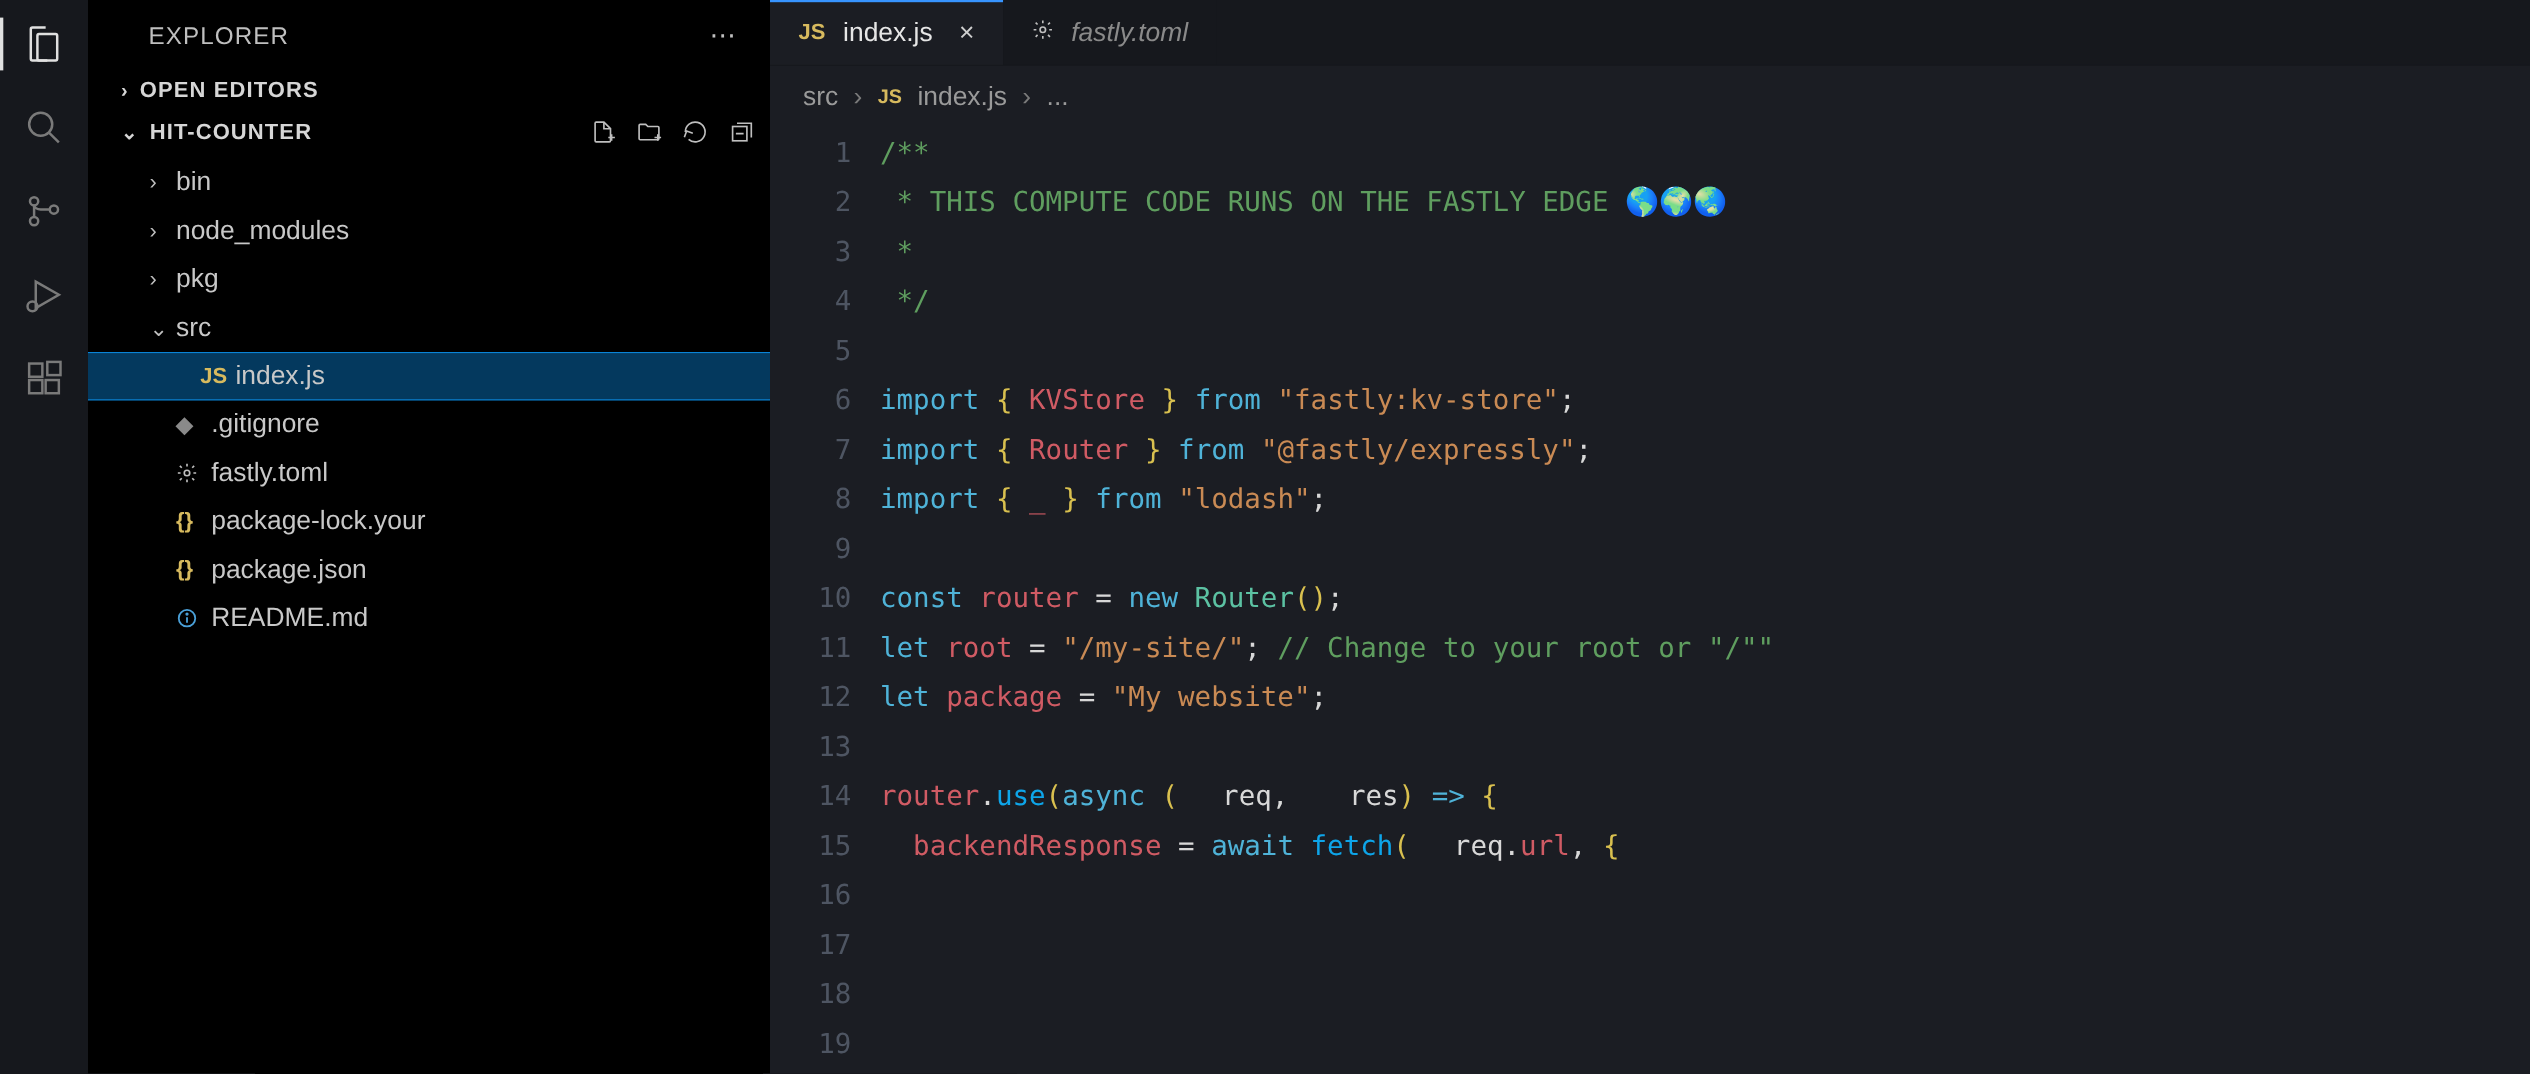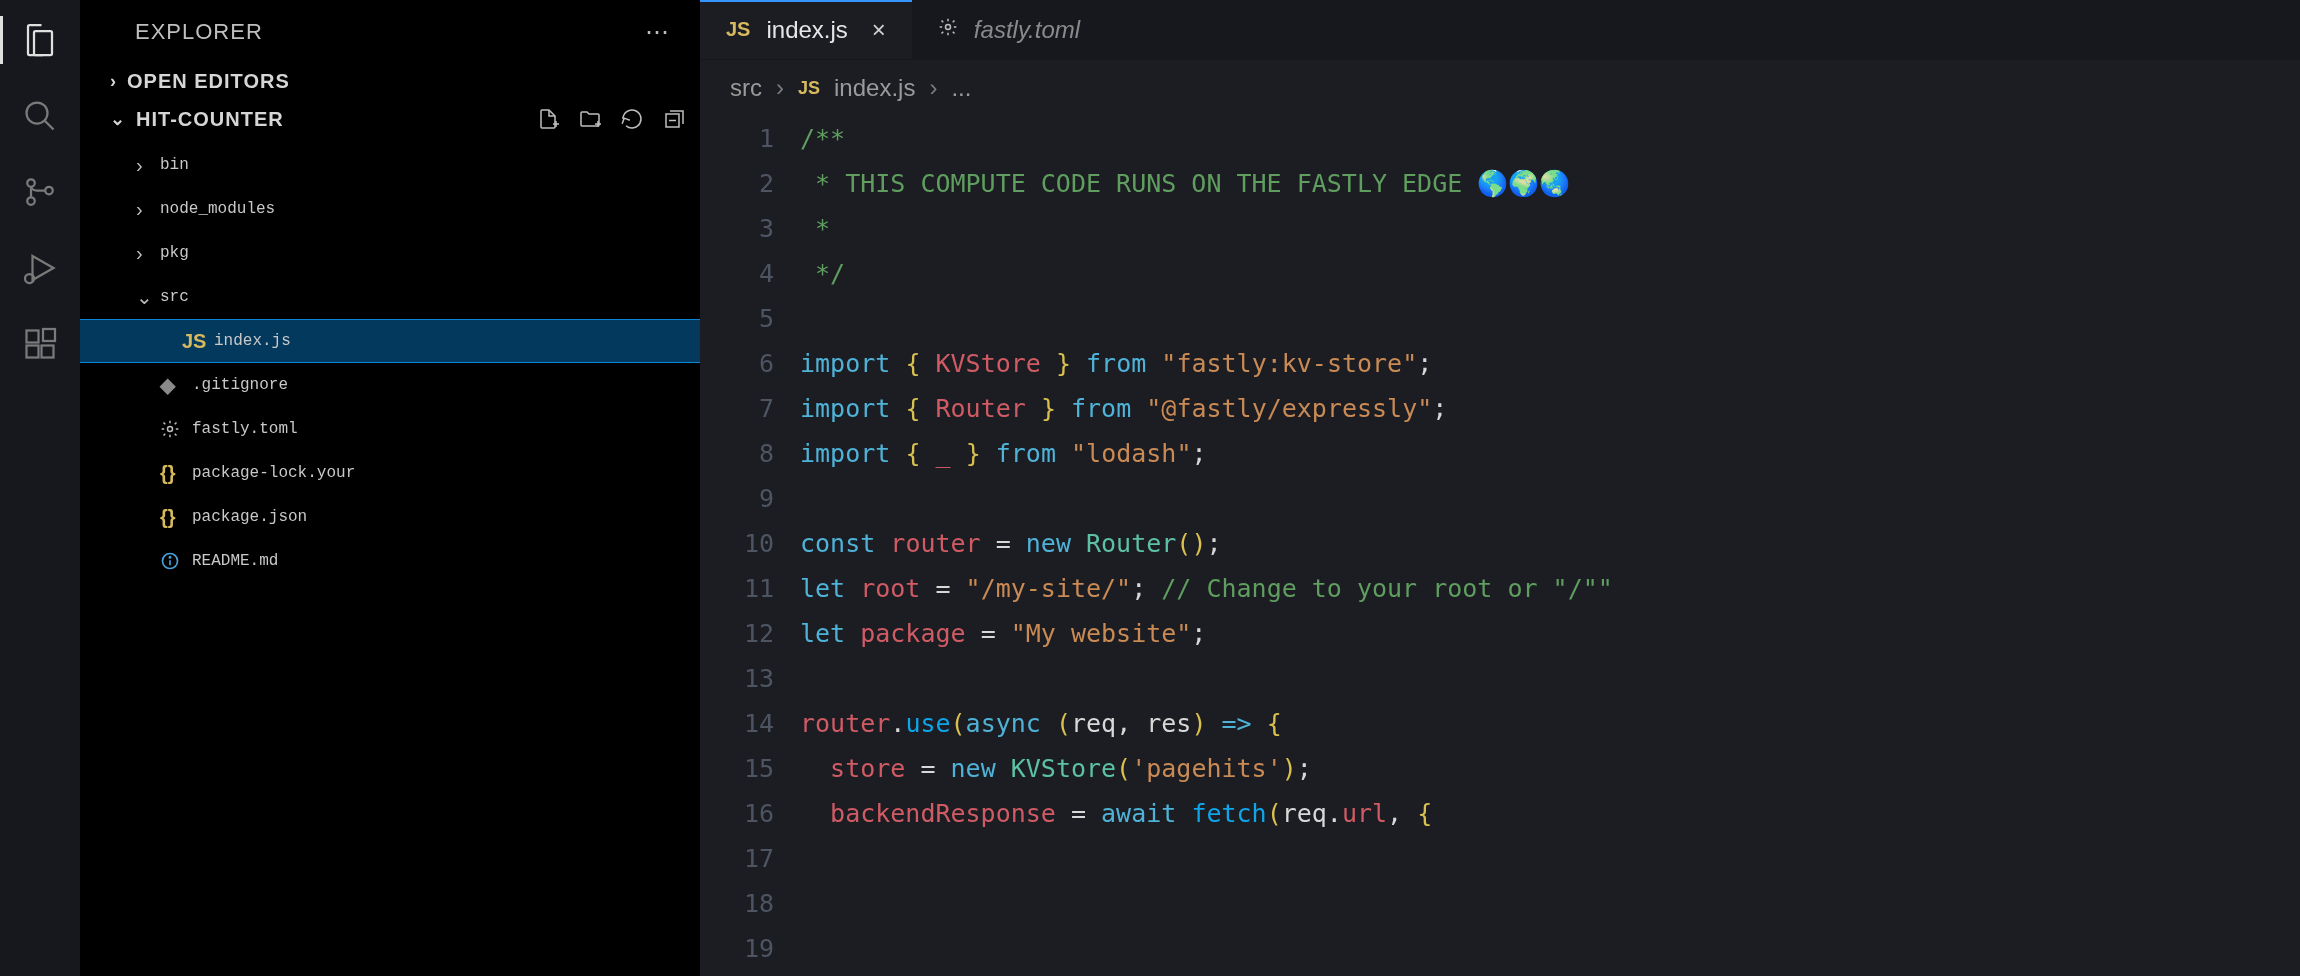--- a/index.html
+++ b/index.html
@@ -122,21 +122,21 @@
   color: #bfbfbf;
 }
 .tree-item .icon {
   width: 32px;
   display: flex;
   align-items: center;
   justify-content: flex-start;
   font-size: 20px;
   font-weight: 700;
 }
-.tree-item .label { font-size: 16px; font-family: Liberation Mono, monospace; }
+.tree-item .label { font-size: 24px; }
 
 .icon-js { color: #d7ba5e; font-size: 18px; font-weight:700; }
 .icon-git { color: #8a8a8a; }
 .icon-gear { color: #bfbfbf; }
 .icon-json { color: #d7ba5e; font-weight:700; }
 .icon-info { color: #4aa0d8; }
 
 .editor-area {
   flex: 1;
   background: #1b1d23;
@@ -207,21 +207,21 @@
 .lines .line { height: 45px; white-space: pre; }
 
 .tk-comment { color: #5f9e5f; }
 .tk-keyword { color: #4fb3d8; }
 .tk-punct { color: #d8d8d8; }
 .tk-brace { color: #d9c04f; }
 .tk-ident { color: #d05b64; }
 .tk-string { color: #c98a54; }
 .tk-class { color: #5cc2a3; }
 .tk-func { color: #0ea5e9; }
-.tk-param { color: #d8d8d8; }
+.tk-param { color: #d8d8d8; margin-left: 40px; }
 </style>
 </head>
 <body>
 
 <div class="activity-bar">
   <div class="activity-item active">
     <svg viewBox="0 0 24 24" fill="none" stroke="currentColor" stroke-width="1.5">
         <path d="M13 2H5a1 1 0 0 0-1 1v18a1 1 0 0 0 1 1h9"></path>
         <path d="M9 6h10a1 1 0 0 1 1 1v14a1 1 0 0 1-1 1H9a1 1 0 0 1-1-1V7a1 1 0 0 1 1-1z"></path>
       </svg>
@@ -416,17 +416,16 @@
         <div class="line"></div>
         <div class="line"><span class="tk-keyword">import</span><span class="tk-punct"> </span><span class="tk-brace">{</span><span class="tk-punct"> </span><span class="tk-ident">KVStore</span><span class="tk-punct"> </span><span class="tk-brace">}</span><span class="tk-punct"> </span><span class="tk-keyword">from</span><span class="tk-punct"> </span><span class="tk-string">"fastly:kv-store"</span><span class="tk-punct">;</span></div>
         <div class="line"><span class="tk-keyword">import</span><span class="tk-punct"> </span><span class="tk-brace">{</span><span class="tk-punct"> </span><span class="tk-ident">Router</span><span class="tk-punct"> </span><span class="tk-brace">}</span><span class="tk-punct"> </span><span class="tk-keyword">from</span><span class="tk-punct"> </span><span class="tk-string">"@fastly/expressly"</span><span class="tk-punct">;</span></div>
         <div class="line"><span class="tk-keyword">import</span><span class="tk-punct"> </span><span class="tk-brace">{</span><span class="tk-punct"> </span><span class="tk-ident">_</span><span class="tk-punct"> </span><span class="tk-brace">}</span><span class="tk-punct"> </span><span class="tk-keyword">from</span><span class="tk-punct"> </span><span class="tk-string">"lodash"</span><span class="tk-punct">;</span></div>
         <div class="line"></div>
         <div class="line"><span class="tk-keyword">const</span><span class="tk-punct"> </span><span class="tk-ident">router</span><span class="tk-punct"> = </span><span class="tk-keyword">new</span><span class="tk-punct"> </span><span class="tk-class">Router</span><span class="tk-brace">()</span><span class="tk-punct">;</span></div>
         <div class="line"><span class="tk-keyword">let</span><span class="tk-punct"> </span><span class="tk-ident">root</span><span class="tk-punct"> = </span><span class="tk-string">"/my-site/"</span><span class="tk-punct">; </span><span class="tk-comment">// Change to your root or "/""</span></div>
         <div class="line"><span class="tk-keyword">let</span><span class="tk-punct"> </span><span class="tk-ident">package</span><span class="tk-punct"> = </span><span class="tk-string">"My website"</span><span class="tk-punct">;</span></div>
         <div class="line"></div>
         <div class="line"><span class="tk-ident">router</span><span class="tk-punct">.</span><span class="tk-func">use</span><span class="tk-brace">(</span><span class="tk-keyword">async</span><span class="tk-punct"> </span><span class="tk-brace">(</span><span class="tk-param">req</span><span class="tk-punct">, </span><span class="tk-param">res</span><span class="tk-brace">)</span><span class="tk-punct"> </span><span class="tk-keyword">=&gt;</span><span class="tk-punct"> </span><span class="tk-brace">{</span></div>
-        <div class="line"><span class="tk-punct">  </span><span class="tk-ident">store</span><span class="tk-punct"> = </span><span class="tk-keyword">new</span><span class="tk-punct"> </span><span class="tk-class">KVStore</span><span class="tk-brace">(</span><span class="tk-string">'pagehits'</span><span class="tk-brace">)</span><span class="tk-punct">;</span></div>
         <div class="line"><span class="tk-punct">  </span><span class="tk-ident">backendResponse</span><span class="tk-punct"> = </span><span class="tk-keyword">await</span><span class="tk-punct"> </span><span class="tk-func">fetch</span><span class="tk-brace">(</span><span class="tk-param">req</span><span class="tk-punct">.</span><span class="tk-ident">url</span><span class="tk-punct">, </span><span class="tk-brace">{</span></div>
       </div>
   </div>
 </div>
 
 </body></html>

